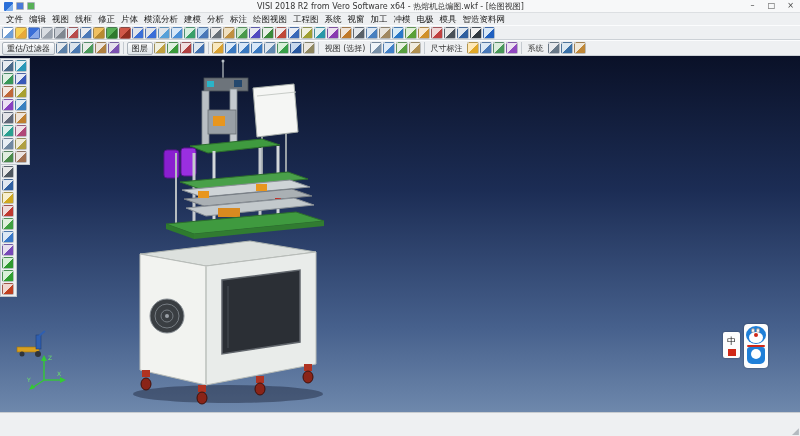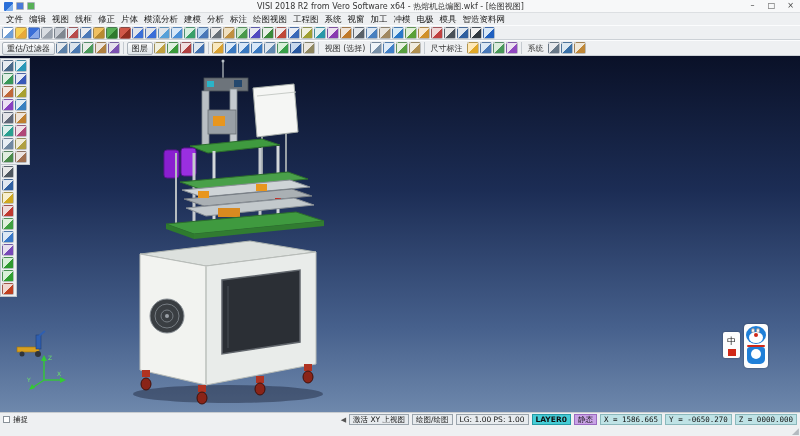--- a/index.html
+++ b/index.html
@@ -363,33 +363,18 @@
           <div class="dora-nose"></div>
       </div>
       <div class="dora-collar"></div>
       <div class="dora-body">
           <div class="dora-belly"></div>
         </div>
     </div>
   </div>
 
   <div class="statusbar">
-    <div class="status-row">
-      <span class="checkbox"></span>
-      <span>捕捉</span>
-      <div class="right-cluster">
-        <span class="back-arrow">◀</span>
-        <span class="chip">激活 XY 上视图</span>
-        <span class="chip">绘图/绘图</span>
-        <span class="chip">LG: 1.00 PS: 1.00</span>
-        <span class="chip layer">LAYER0</span>
-        <span class="chip static">静态</span>
-        <span class="chip coord">X = 1586.665</span>
-        <span class="chip coord">Y = -0650.270</span>
-        <span class="chip coord">Z = 0000.000</span>
-      </div>
-    </div>
     <div class="status-bottom">
       <span class="resize-grip">◢</span>
     </div>
   </div>
 
 </div>
 
 </body></html>

